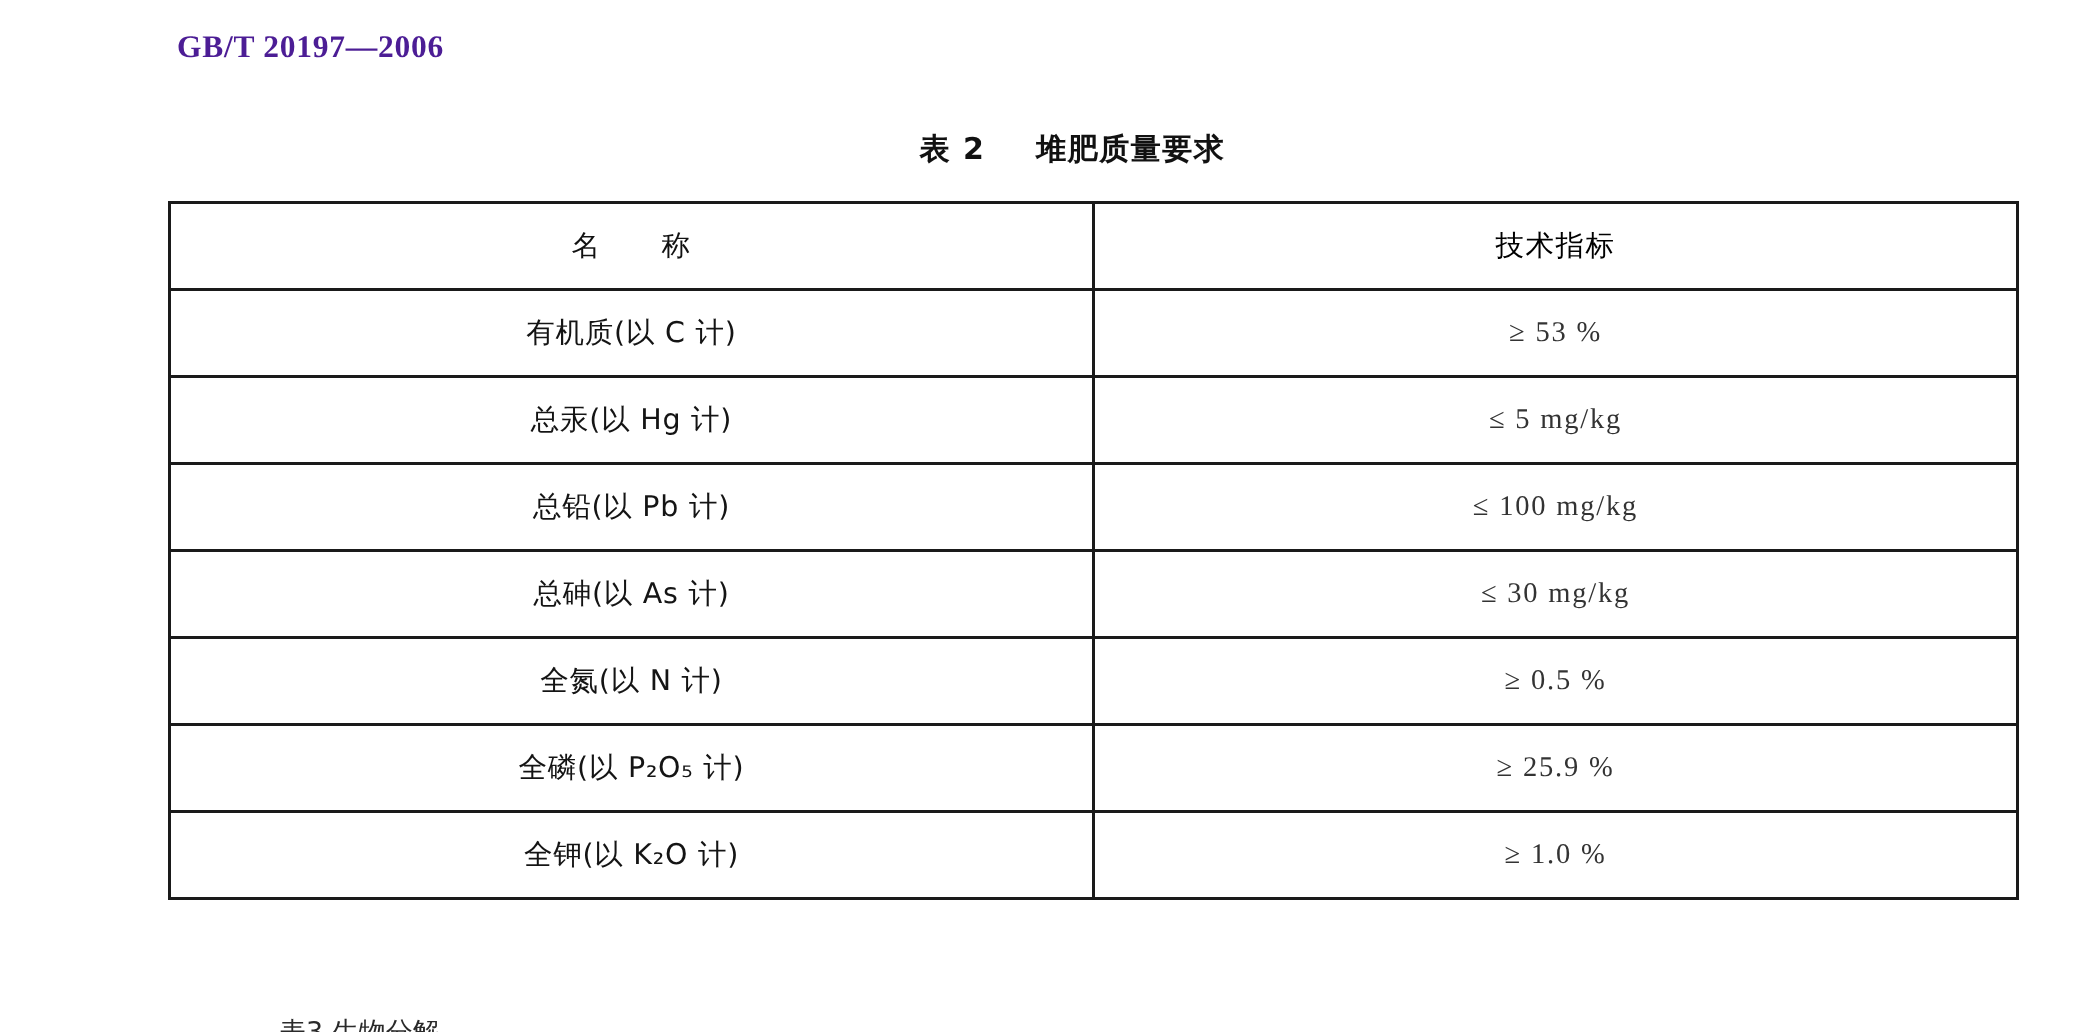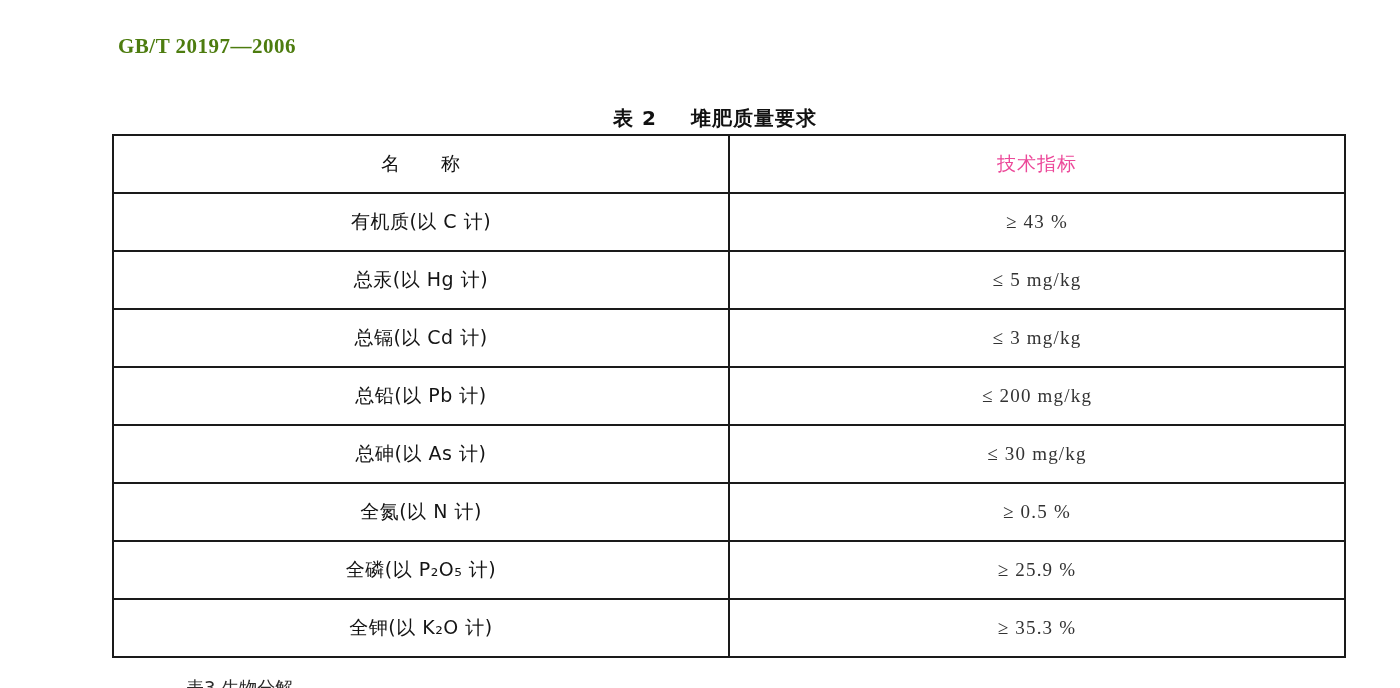--- a/index.html
+++ b/index.html
@@ -17,43 +17,42 @@
   }
   .page {
     position: relative;
     width: 1400px;
     height: 688px;
     box-sizing: border-box;
   }
   .std-number {
     position: absolute;
     left: 118px;
-    top: 34px;
+    top: 19px;
     font-family: "Liberation Serif", serif;
     font-weight: bold;
     font-size: 21px;
     letter-spacing: 0.5px;
-    color: #4d7c0f;
+    color: #4c1d95;
   }
   .table-caption {
     position: absolute;
     left: 0;
     right: 0;
     top: 86px;
     text-align: center;
     font-family: "DejaVu Sans", sans-serif;
     font-weight: bold;
     font-size: 20px;
     letter-spacing: 1px;
     color: #111;
   }
   .caption-inner {
     display: inline-block;
     padding-left: 30px;
-    margin-top: 19px;
   }
   .caption-gap {
     display: inline-block;
     width: 18px;
   }
   table.spec {
     position: absolute;
     left: 112px;
     top: 134px;
     width: 1232px;
@@ -74,21 +73,21 @@
   .hdr-name {
     font-family: "DejaVu Sans", sans-serif;
     font-size: 19px;
     color: #111;
     letter-spacing: 1px;
   }
   .hdr-name .spacer { display: inline-block; width: 40px; }
   .hdr-value {
     font-family: "DejaVu Sans", sans-serif;
     font-size: 19px;
-    color: #ec4899;
+    color: #000000;
     letter-spacing: 1px;
   }
   .cell-name {
     font-family: "DejaVu Sans", sans-serif;
     font-size: 19px;
     color: #141414;
     letter-spacing: 0.5px;
   }
   .cell-value {
     font-family: "Liberation Serif", serif;
@@ -132,48 +131,44 @@
       <tr>
         <th class="hdr-name">
           <span>名</span><span class="spacer"></span><span>称</span>
         </th>
         <th class="hdr-value">技术指标</th>
       </tr>
     </thead>
     <tbody>
       <tr>
         <td class="cell-name">有机质(以 C 计)</td>
-        <td class="cell-value">≥ 43 %</td>
+        <td class="cell-value">≥ 53 %</td>
       </tr>
       <tr>
         <td class="cell-name">总汞(以 Hg 计)</td>
         <td class="cell-value">≤ 5 mg/kg</td>
       </tr>
       <tr>
-        <td class="cell-name">总镉(以 Cd 计)</td>
-        <td class="cell-value">≤ 3 mg/kg</td>
-      </tr>
-      <tr>
         <td class="cell-name">总铅(以 Pb 计)</td>
-        <td class="cell-value">≤ 200 mg/kg</td>
+        <td class="cell-value">≤ 100 mg/kg</td>
       </tr>
       <tr>
         <td class="cell-name">总砷(以 As 计)</td>
         <td class="cell-value">≤ 30 mg/kg</td>
       </tr>
       <tr>
         <td class="cell-name">全氮(以 N 计)</td>
         <td class="cell-value">≥ 0.5 %</td>
       </tr>
       <tr>
         <td class="cell-name">全磷(以 P₂O₅ 计)</td>
         <td class="cell-value">≥ 25.9 %</td>
       </tr>
       <tr>
         <td class="cell-name">全钾(以 K₂O 计)</td>
-        <td class="cell-value">≥ 35.3 %</td>
+        <td class="cell-value">≥ 1.0 %</td>
       </tr>
     </tbody>
   </table>
 
   <div class="bottom-fragment">表3 生物分解</div>
 
 </div>
 
 </body></html>

